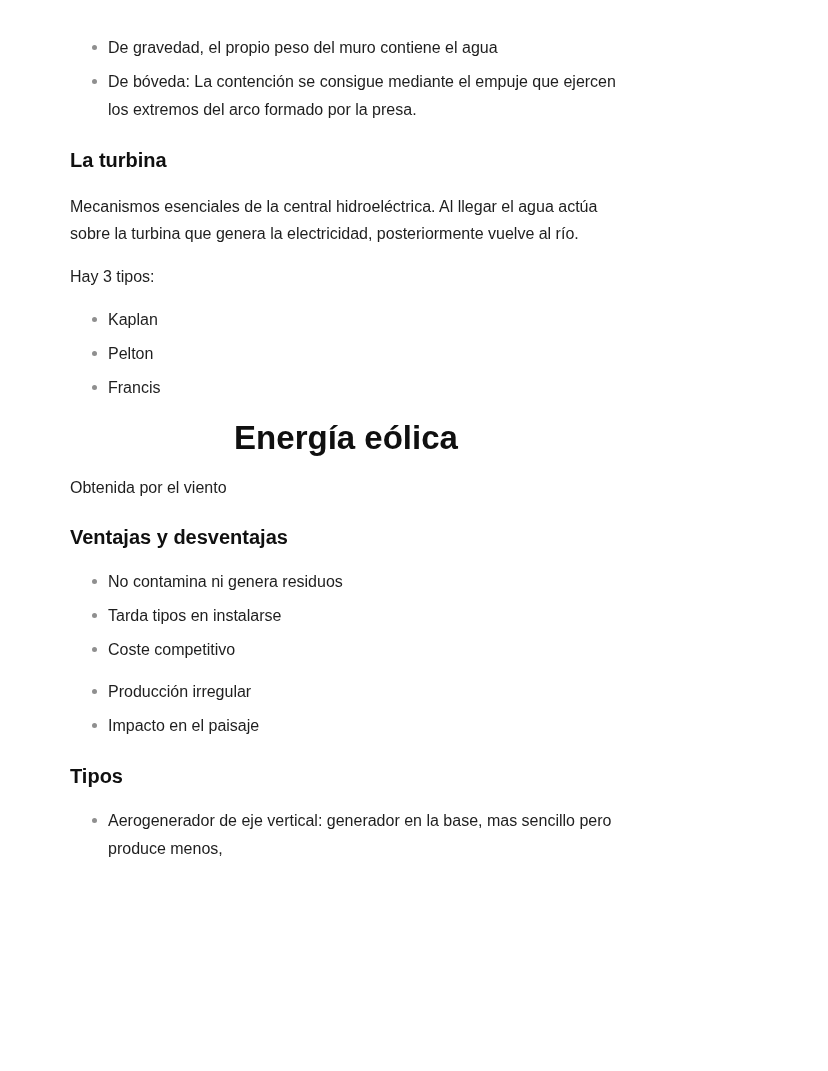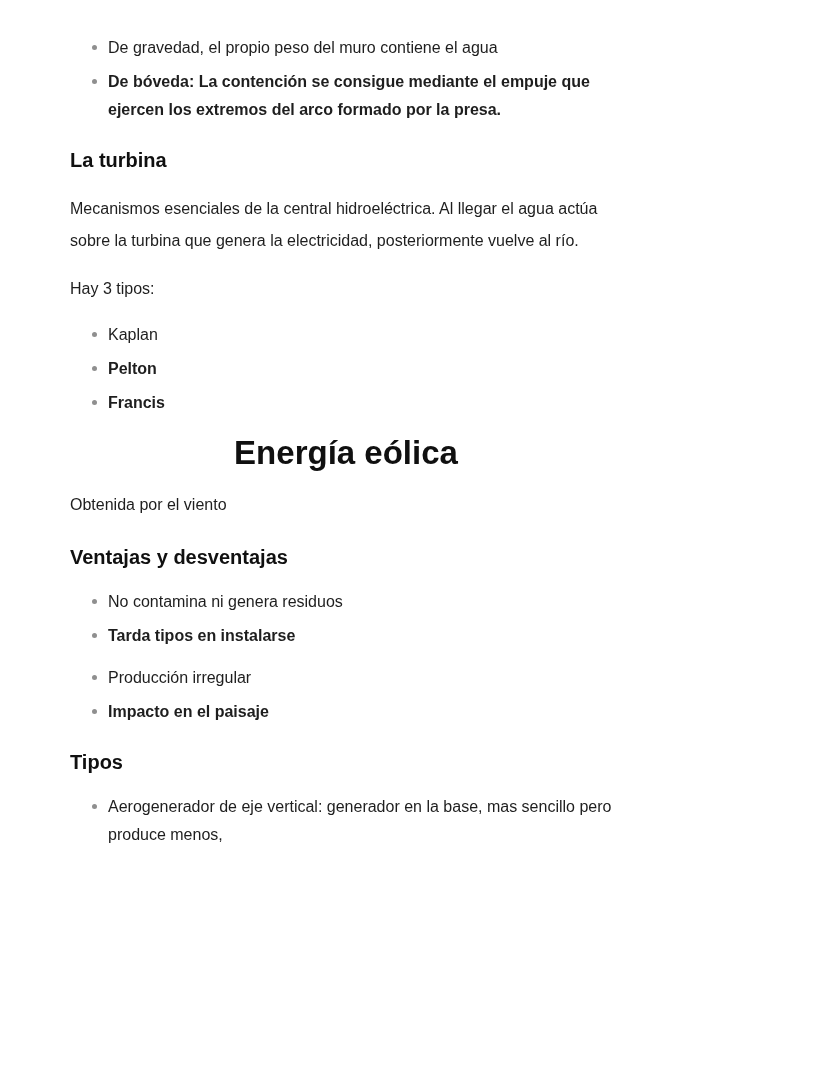--- a/index.html
+++ b/index.html
@@ -18,36 +18,36 @@
     box-sizing: border-box;
     width: 704px;
     height: 1071px;
     padding: 34px 82px 40px 70px;
     background: var(--page-bg, #ffffff);
   }
   .doc > :first-child { margin-top: 0; }
 
   p {
     font-size: 16px;
-    line-height: 32px;
+    line-height: 27px;
     margin: 16px 0;
     color: var(--text-color, #1e1e1e);
   }
   ul {
     list-style: none;
     margin: 14px 0;
     padding: 0 0 0 38px;
   }
   li {
     position: relative;
     font-size: 16px;
     line-height: 28px;
     color: var(--text-color, #1e1e1e);
   }
-  li + li { margin-top: 6px; font-weight: bold; }
+  li + li { margin-top: 6px; }
   li::before {
     content: "";
     position: absolute;
     left: -16px;
     top: 11px;
     width: 5px;
     height: 5px;
     border-radius: 50%;
     background: var(--bullet-color, #8f8f8f);
   }
@@ -75,20 +75,21 @@
       <li>Kaplan</li>
       <li>Pelton</li>
       <li>Francis</li>
     </ul>
     <h1>Energía eólica</h1>
     <p>Obtenida por el viento</p>
     <h2>Ventajas y desventajas</h2>
     <ul>
       <li>No contamina ni genera residuos</li>
       <li>Tarda tipos en instalarse</li>
+      <li>Coste competitivo</li>
     </ul>
     <ul>
       <li>Producción irregular</li>
       <li>Impacto en el paisaje</li>
     </ul>
     <h2>Tipos</h2>
     <ul>
       <li>Aerogenerador de eje vertical: generador en la base, mas sencillo pero produce menos,</li>
     </ul>
   </main>

